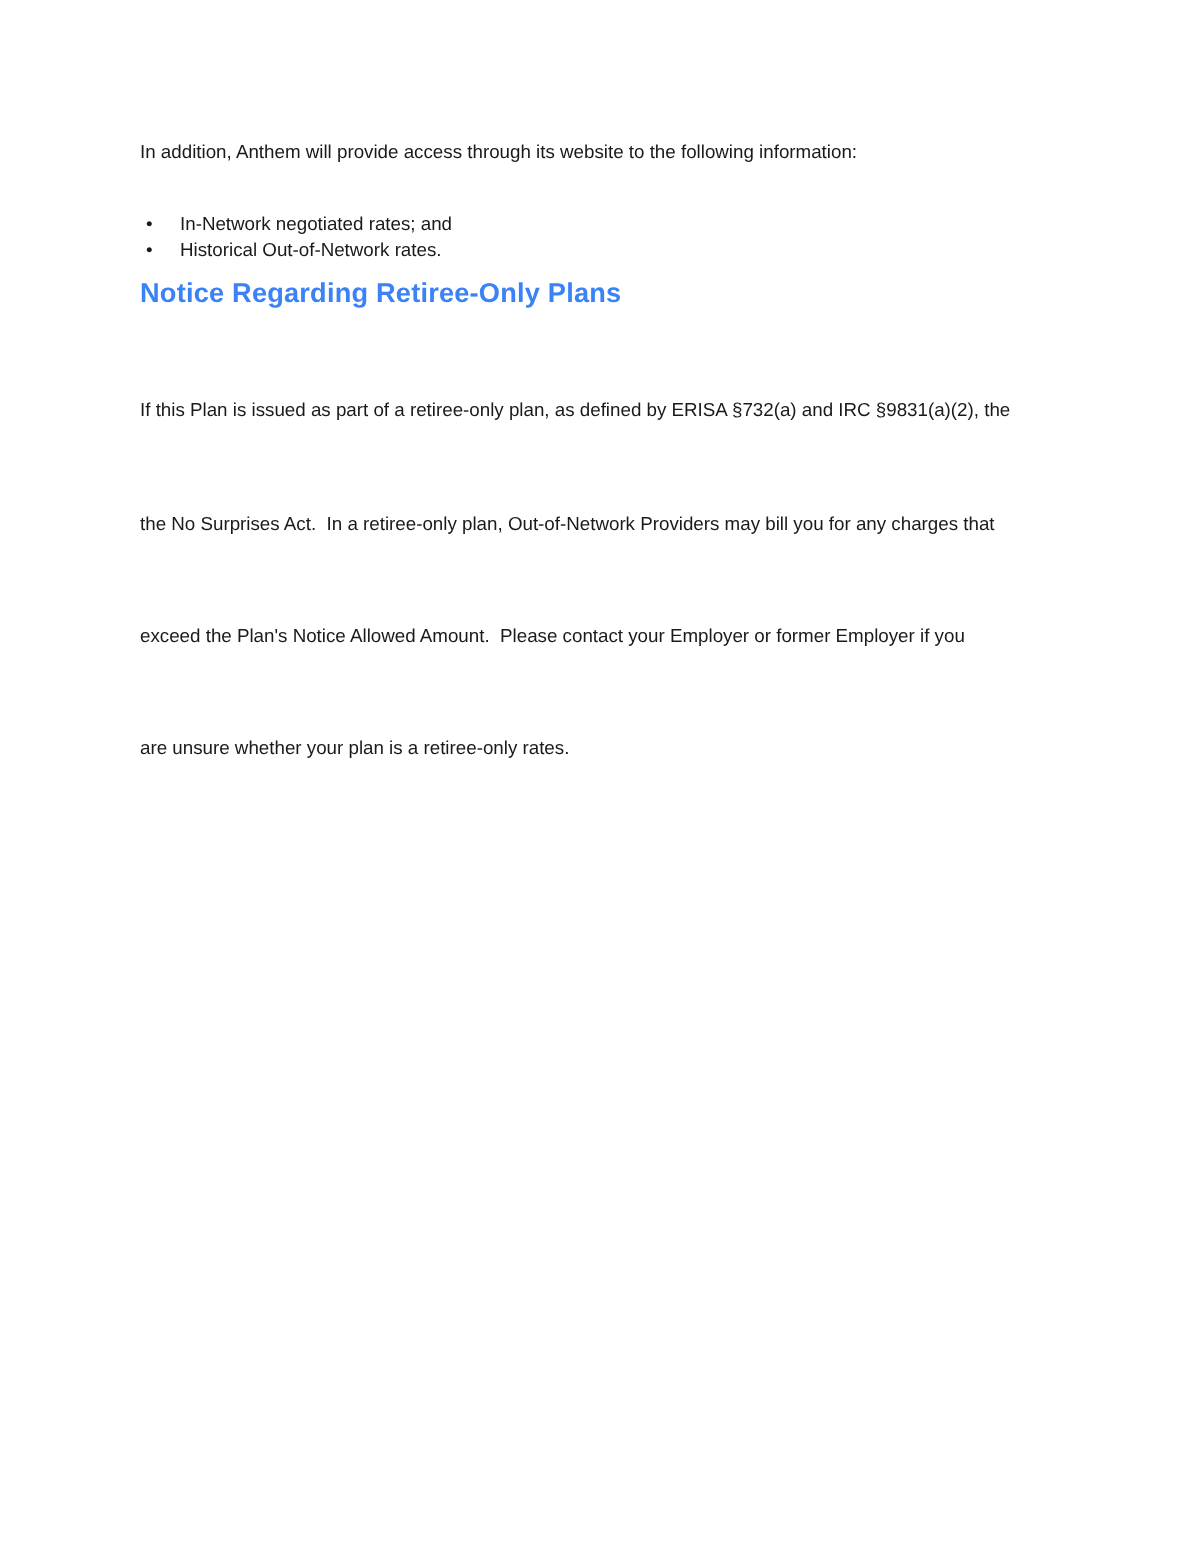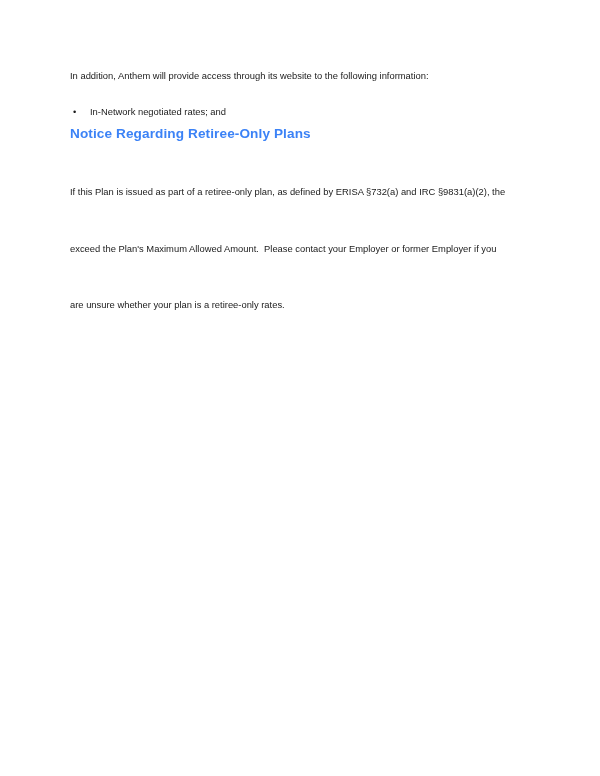--- a/index.html
+++ b/index.html
@@ -79,27 +79,29 @@
 </head>
 <body>
 
 <div class="page">
   <div class="content">
 
     <div class="intro">In addition, Anthem will provide access through its website to the following information:</div>
 
     <ul class="bullet-list">
       <li>In-Network negotiated rates; and</li>
+      <li>Historical Out-of-Network rates.</li>
     </ul>
 
     <h1 class="section-heading">Notice Regarding Retiree-Only Plans</h1>
 
     <div class="body-paragraph">
       <div class="body-line">If this Plan is issued as part of a retiree-only plan, as defined by ERISA §732(a) and IRC §9831(a)(2), the</div>
-      <div class="body-line">exceed the Plan's Maximum Allowed Amount.  Please contact your Employer or former Employer if you</div>
+      <div class="body-line">the No Surprises Act.  In a retiree-only plan, Out-of-Network Providers may bill you for any charges that</div>
+      <div class="body-line">exceed the Plan's Notice Allowed Amount.  Please contact your Employer or former Employer if you</div>
       <div class="body-line">are unsure whether your plan is a retiree-only rates.</div>
     </div>
 
   </div>
 
   <div class="footer">
     <span class="page-number">3</span>
   </div>
 </div>
 

